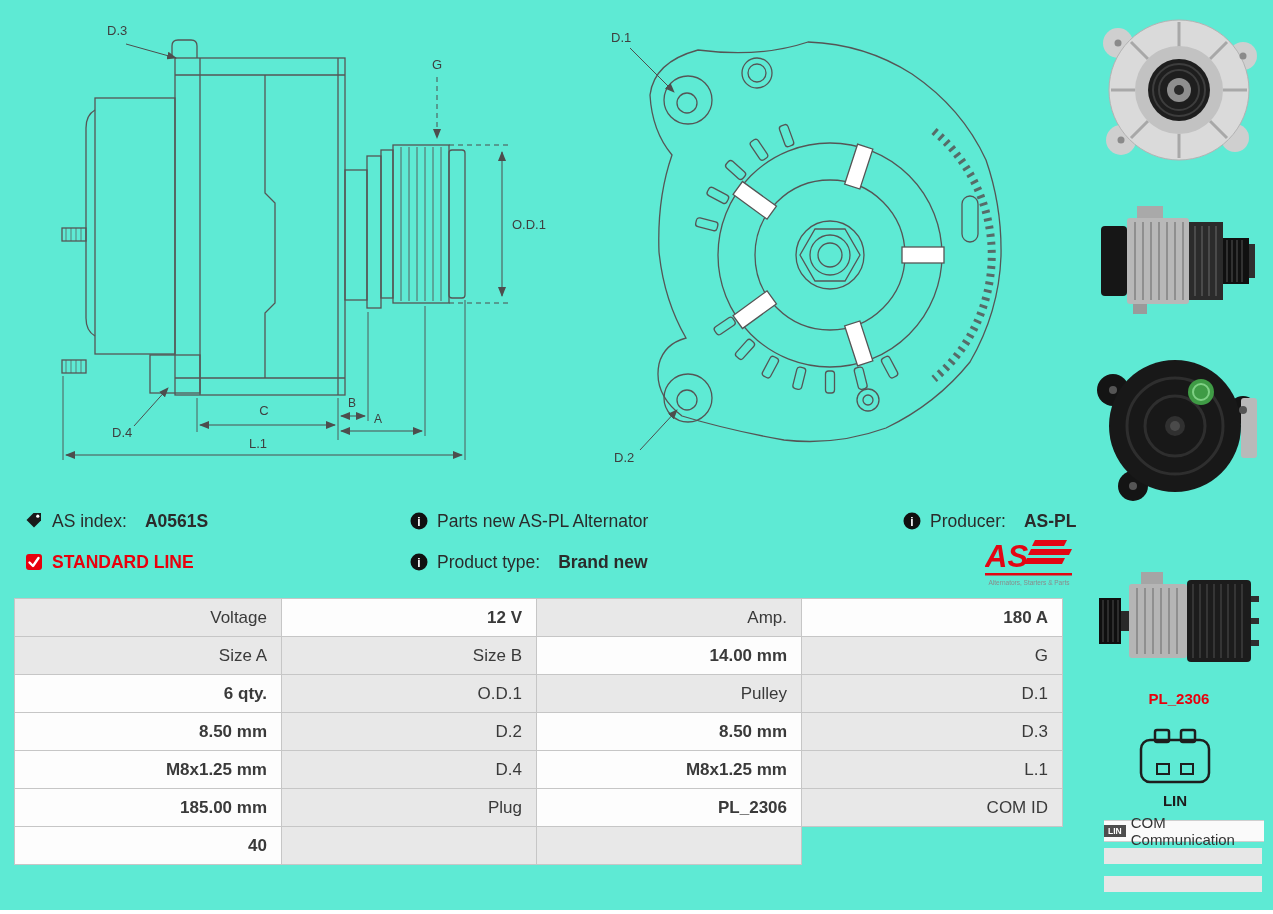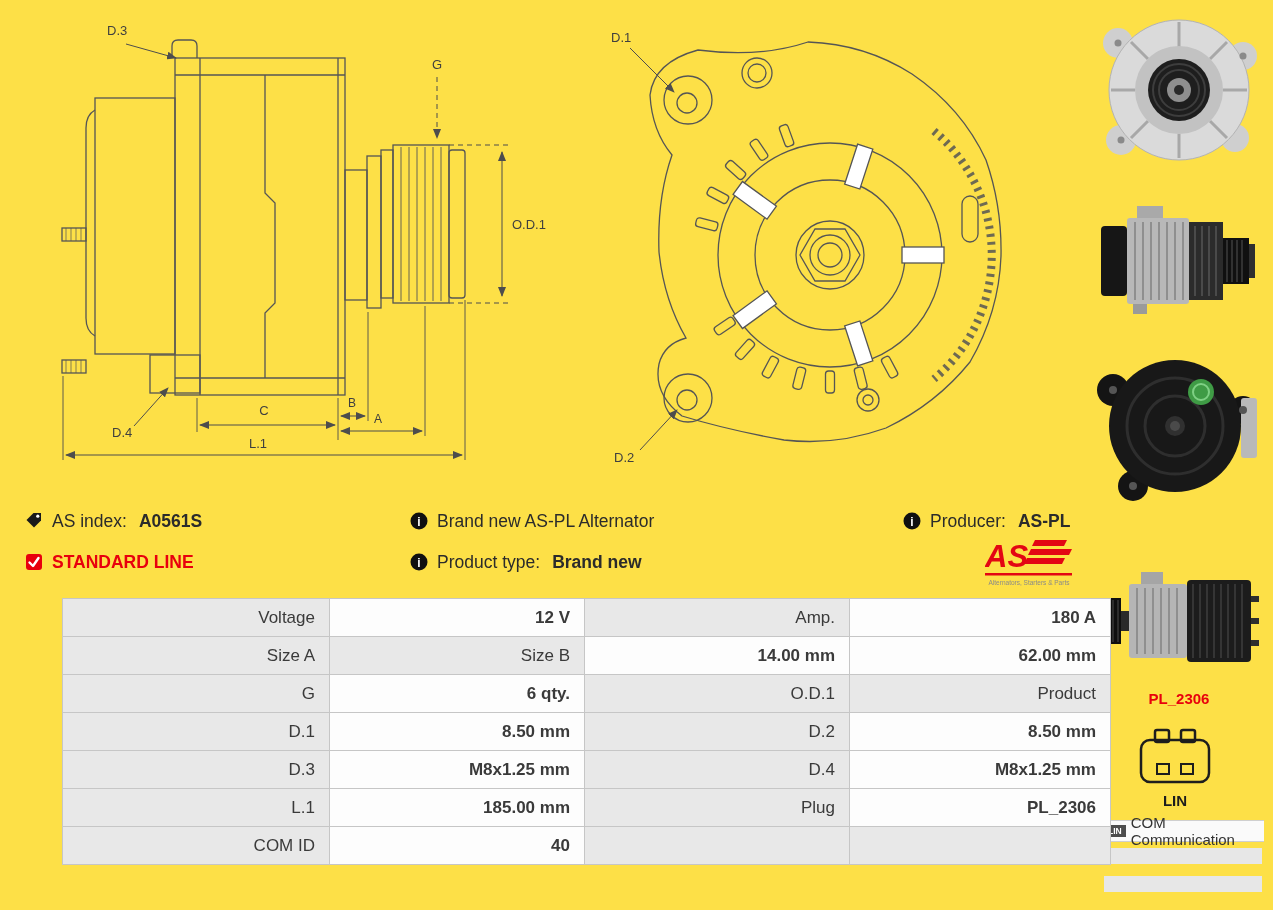--- a/index.html
+++ b/index.html
@@ -1,32 +1,32 @@
 <!DOCTYPE html>
 <html><head>
 <meta charset="utf-8">
 <style>
   html,body{margin:0;padding:0;background:#fff;}
-  .page{position:relative;width:1273px;height:910px;background:#fde047;overflow:hidden;
+  .page{position:relative;width:1273px;height:910px;background:#5eead4;overflow:hidden;
         font-family:"Liberation Sans", sans-serif;}
   .abs{position:absolute;}
   svg text{font-family:"Liberation Sans", sans-serif;}
 
   
   .info-item{position:absolute;display:flex;align-items:center;gap:9px;
              font-size:17.5px;color:#2b2b2b;height:22px;white-space:nowrap;}
   .info-item .txt span{vertical-align:baseline;}
   .b{font-weight:bold;}
   .red{color:#e8000d;}
-  .val-gap{margin-left:12px;}
+  .val-gap{margin-left:18px;}
 
   
   .spec-table{position:absolute;left:14px;top:598px;width:1048px;
               display:grid;grid-template-columns:267px 255px 265px 261px;
-              grid-auto-rows:38px;border-top:1px solid #c6c6c6;border-left:1px solid #c6c6c6;margin-left:48px;}
+              grid-auto-rows:38px;border-top:1px solid #c6c6c6;border-left:1px solid #c6c6c6;}
   .cell{display:flex;align-items:center;justify-content:flex-end;
         padding-right:14px;font-size:17px;color:#3a3a3a;
         border-right:1px solid #c6c6c6;border-bottom:1px solid #c6c6c6;box-sizing:border-box;}
   .lbl{background:#e8e8e8;}
   .val{background:#fdfdfd;font-weight:bold;}
 
   
   .photo{position:absolute;left:1090px;width:178px;}
   .plug-code{position:absolute;left:1090px;top:690px;width:178px;text-align:center;
              font-size:15px;font-weight:bold;color:#e8000d;}
@@ -288,21 +288,21 @@
     <span class="txt">
       <span>AS index:</span><span class="b val-gap">A0561S</span>
     </span>
   </div>
 
   <div class="info-item" style="left:410px;top:510px">
     <svg width="18" height="18" viewBox="0 0 18 18">
       <circle cx="9" cy="9" r="8.5" fill="#101010"></circle>
       <text x="9" y="13.5" text-anchor="middle" font-size="12" font-weight="bold" fill="#fff" font-family="DejaVu Serif, serif">i</text>
     </svg>
-    <span class="txt">Brand new AS-PL Alternator</span>
+    <span class="txt">Parts new AS-PL Alternator</span>
   </div>
 
   <div class="info-item" style="left:903px;top:510px">
     <svg width="18" height="18" viewBox="0 0 18 18">
       <circle cx="9" cy="9" r="8.5" fill="#101010"></circle>
       <text x="9" y="13.5" text-anchor="middle" font-size="12" font-weight="bold" fill="#fff" font-family="DejaVu Serif, serif">i</text>
     </svg>
     <span class="txt">
       <span>Producer:</span><span class="b val-gap">AS-PL</span>
     </span>
@@ -338,26 +338,25 @@
   <div class="spec-table">
     <div class="cell lbl">Voltage</div>
     <div class="cell val">12 V</div>
     <div class="cell lbl">Amp.</div>
     <div class="cell val">180 A</div>
 
     <div class="cell lbl">Size A</div>
     <div class="cell lbl">Size B</div>
     <div class="cell val">14.00 mm</div>
 
-    <div class="cell val">62.00 mm</div>
     <div class="cell lbl">G</div>
     <div class="cell val">6 qty.</div>
 
     <div class="cell lbl">O.D.1</div>
-    <div class="cell lbl">Product</div>
+    <div class="cell lbl">Pulley</div>
 
     <div class="cell lbl">D.1</div>
     <div class="cell val">8.50 mm</div>
     <div class="cell lbl">D.2</div>
     <div class="cell val">8.50 mm</div>
 
     <div class="cell lbl">D.3</div>
     <div class="cell val">M8x1.25 mm</div>
     <div class="cell lbl">D.4</div>
     <div class="cell val">M8x1.25 mm</div>

